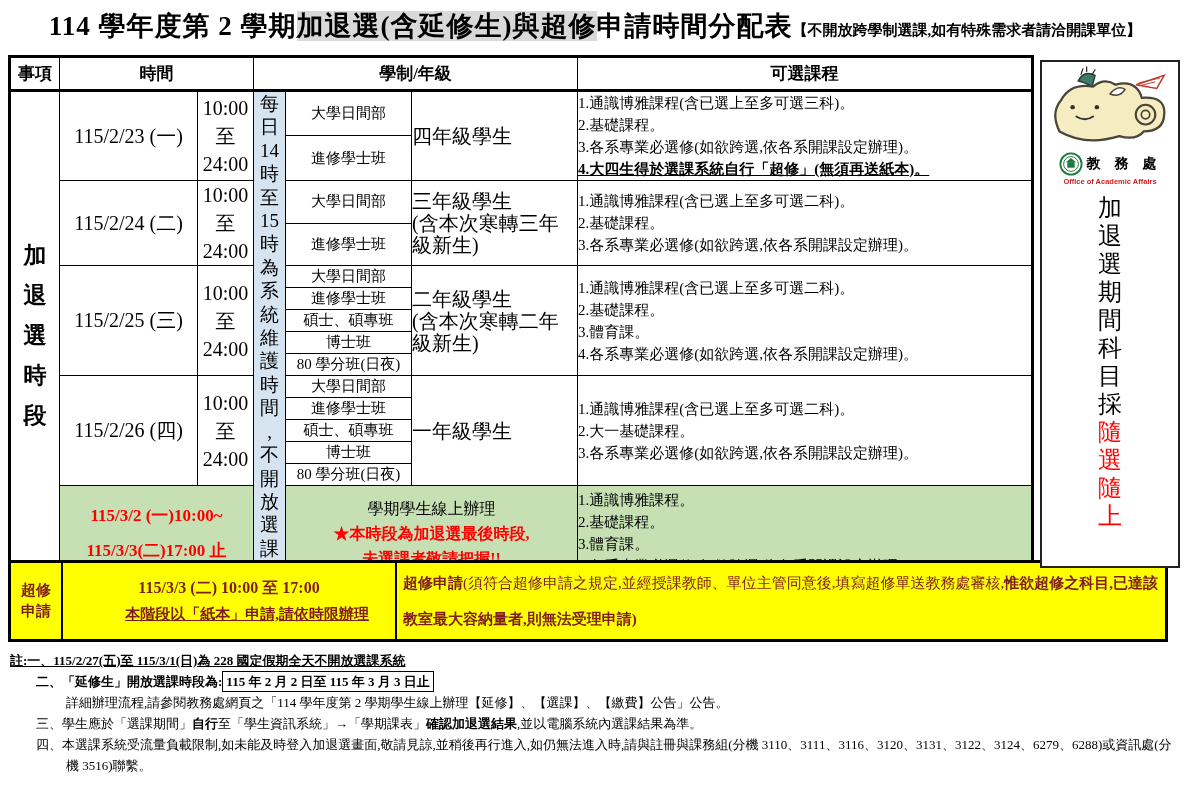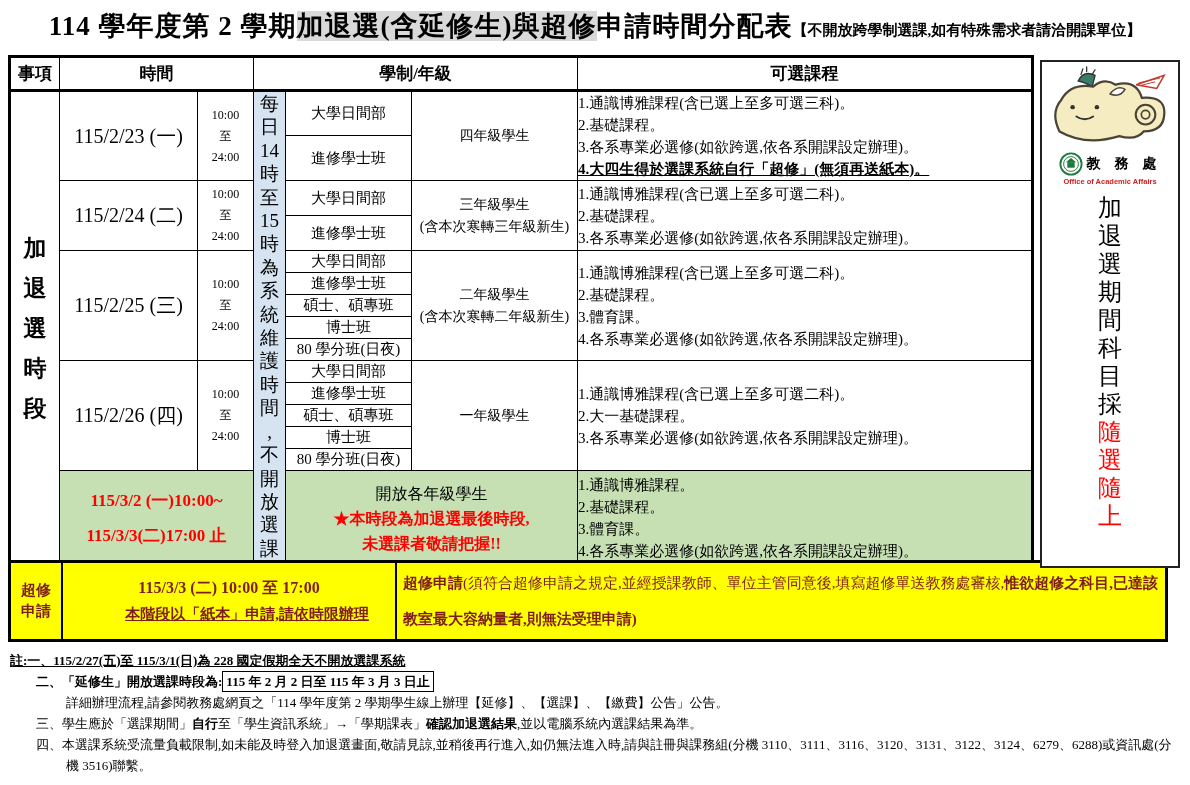--- a/index.html
+++ b/index.html
@@ -15,25 +15,25 @@
 
   
   table.sched{position:absolute;left:8px;top:55px;border-collapse:collapse;
               border:3px solid #000;table-layout:fixed;}
   table.sched th,table.sched td{border:1px solid #000;padding:0;overflow:hidden;}
   table.sched thead th{border-bottom:3px solid #000;font-size:17px;font-weight:bold;
                        height:31px;text-align:center;}
   td.item-label{font-size:23px;font-weight:bold;text-align:center;vertical-align:middle;
                 line-height:40px;}
   td.date{font-size:20px;text-align:center;vertical-align:middle;}
-  td.hours{font-size:12px;text-align:center;vertical-align:middle;line-height:21px;}
+  td.hours{font-size:20px;text-align:center;vertical-align:middle;line-height:28px;}
   td.maint{background:#d6e4f1;font-size:19px;text-align:center;vertical-align:top;
            line-height:23.4px;padding-top:3px;}
   td.prog{font-size:15px;text-align:center;vertical-align:middle;}
-  td.grade{font-size:14px;text-align:center;vertical-align:middle;line-height:22px;}
+  td.grade{font-size:20px;text-align:left;vertical-align:middle;line-height:22px;}
   td.courses{font-size:15px;text-align:left;vertical-align:middle;padding:2px 4px;
              line-height:22px;}
   td.courses .bu{font-weight:bold;text-decoration:underline;}
   tr.greenrow td{background:#c6e0b4;}
   td.gdate{font-size:17px;font-weight:bold;color:#ff0000;text-align:center;
            vertical-align:middle;line-height:35px;}
   td.gmid{text-align:center;vertical-align:middle;}
   td.gmid .gm-black{font-size:16px;line-height:25px;}
   td.gmid .gm-red{font-size:16px;font-weight:bold;color:#ff0000;line-height:25px;}
 
@@ -215,21 +215,21 @@
         <td class="prog">博士班</td>
       </tr>
       <tr style="height:22px">
         <td class="prog">80 學分班(日夜)</td>
       </tr>
 
       <tr class="greenrow" style="height:96px">
         <td colspan="2" class="gdate pre">115/3/2 (一)10:00~
 115/3/3(二)17:00 止</td>
         <td colspan="2" class="gmid">
-          <div class="gm-black">開放各年級學生</div>
+          <div class="gm-black">學期學生線上辦理</div>
           <div class="gm-red pre">★本時段為加退選最後時段,
 未選課者敬請把握!!</div>
         </td>
         <td class="courses">
           <div>1.通識博雅課程。</div>
           <div>2.基礎課程。</div>
           <div>3.體育課。</div>
           <div>4.各系專業必選修(如欲跨選,依各系開課設定辦理)。</div>
         </td>
       </tr>

